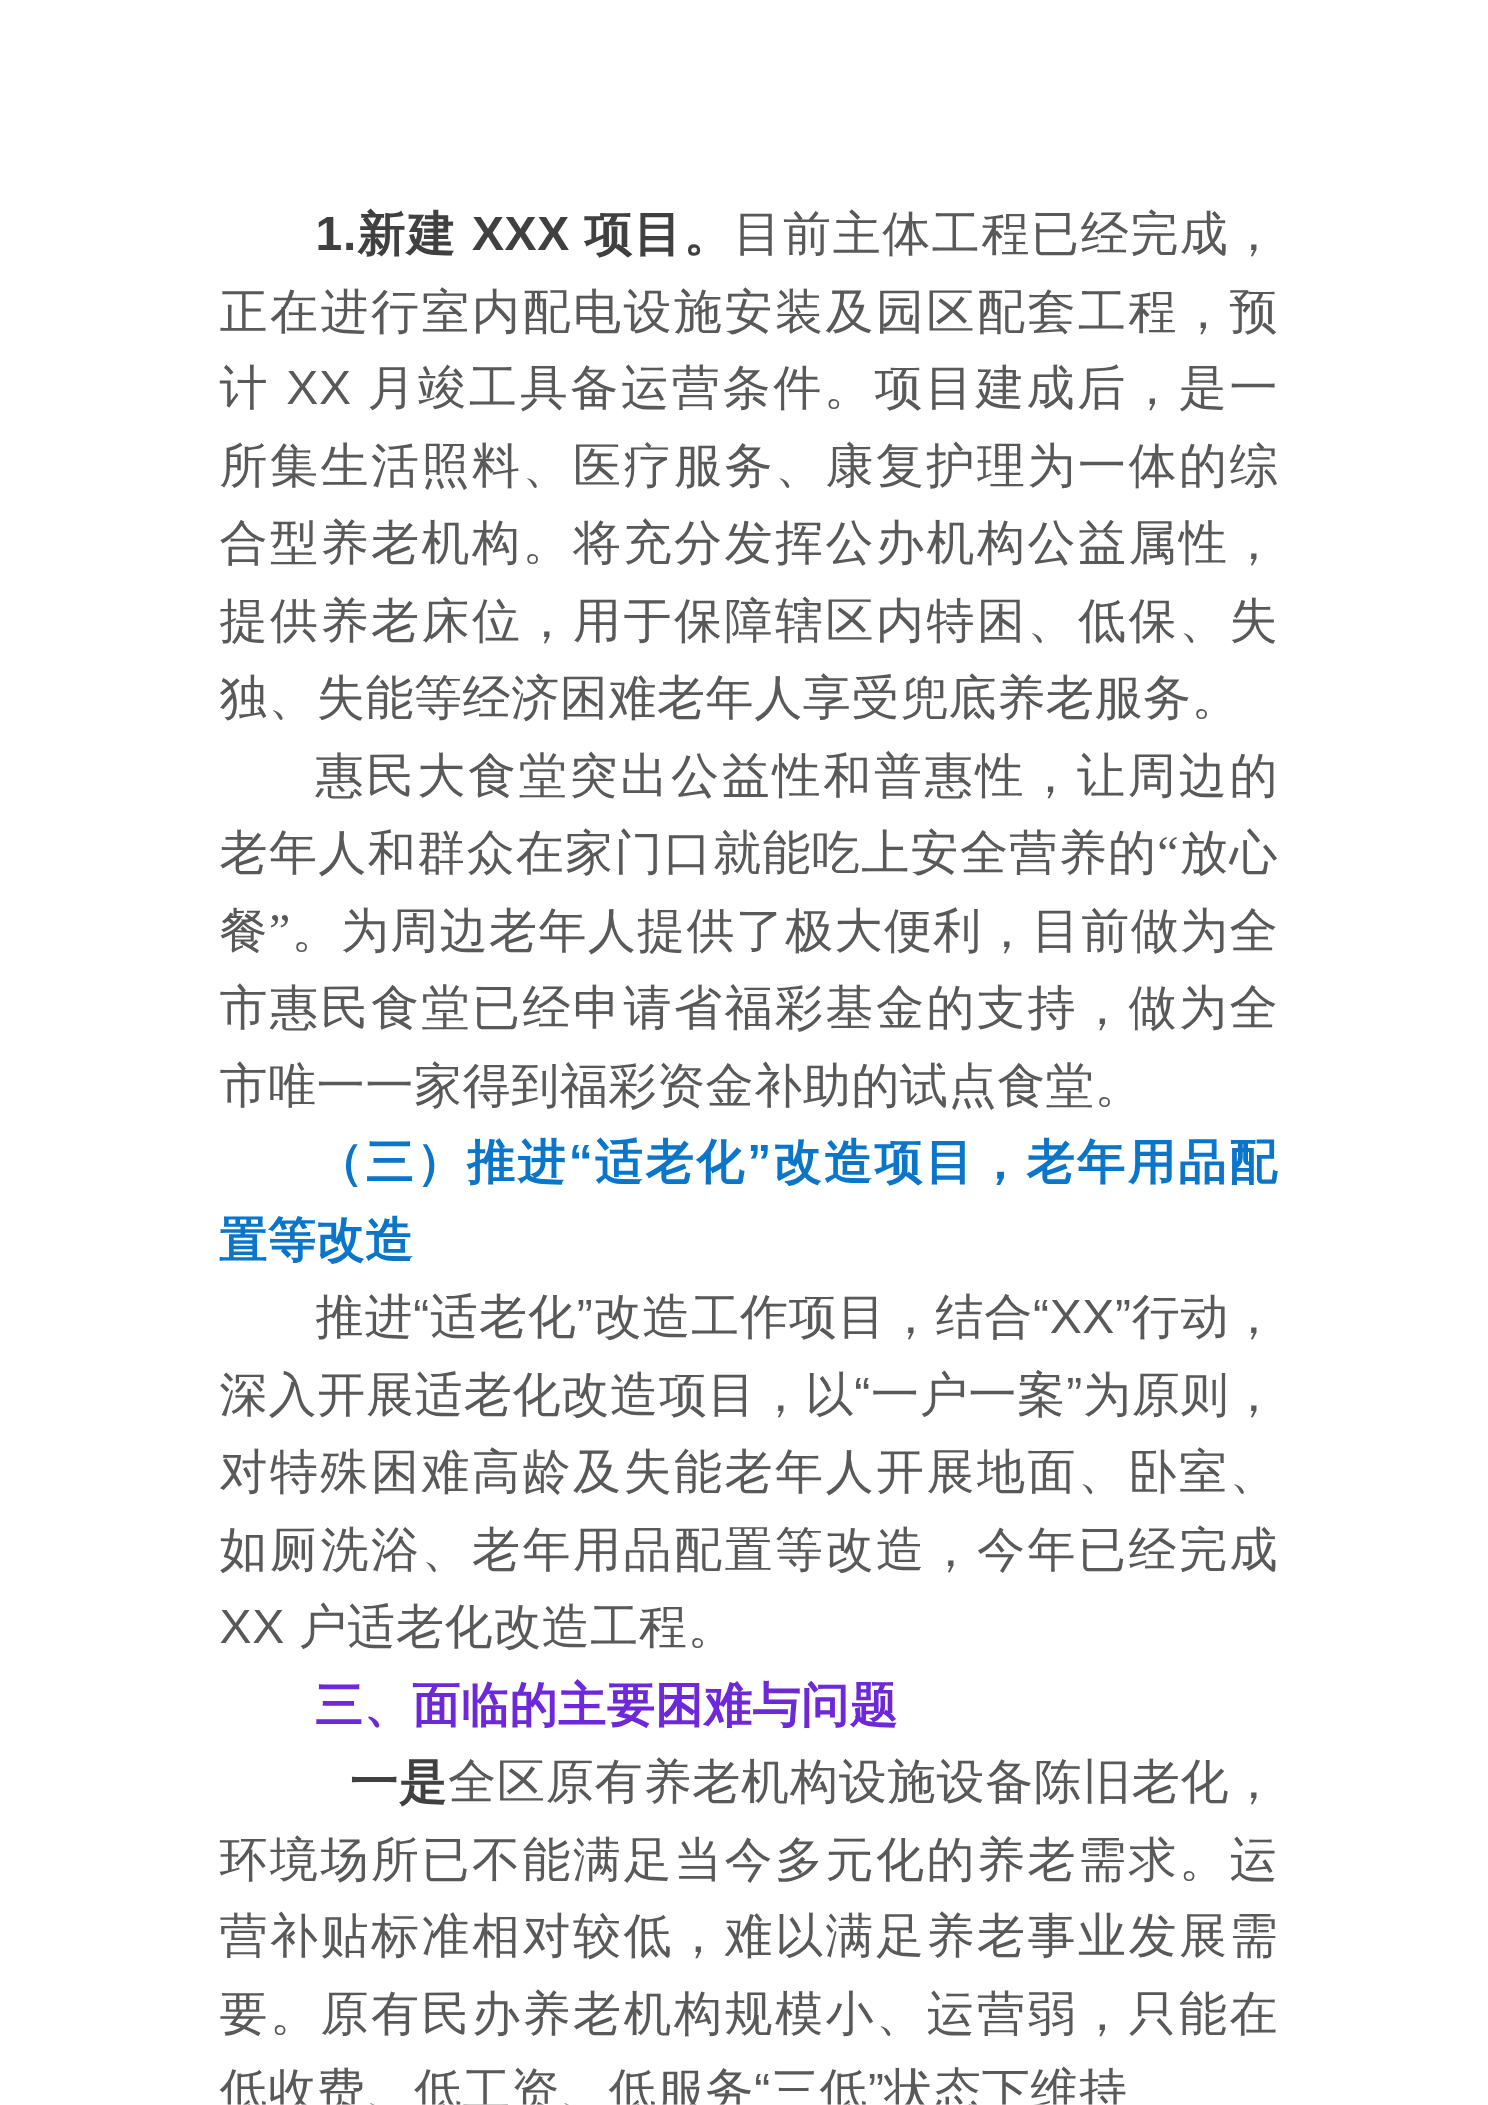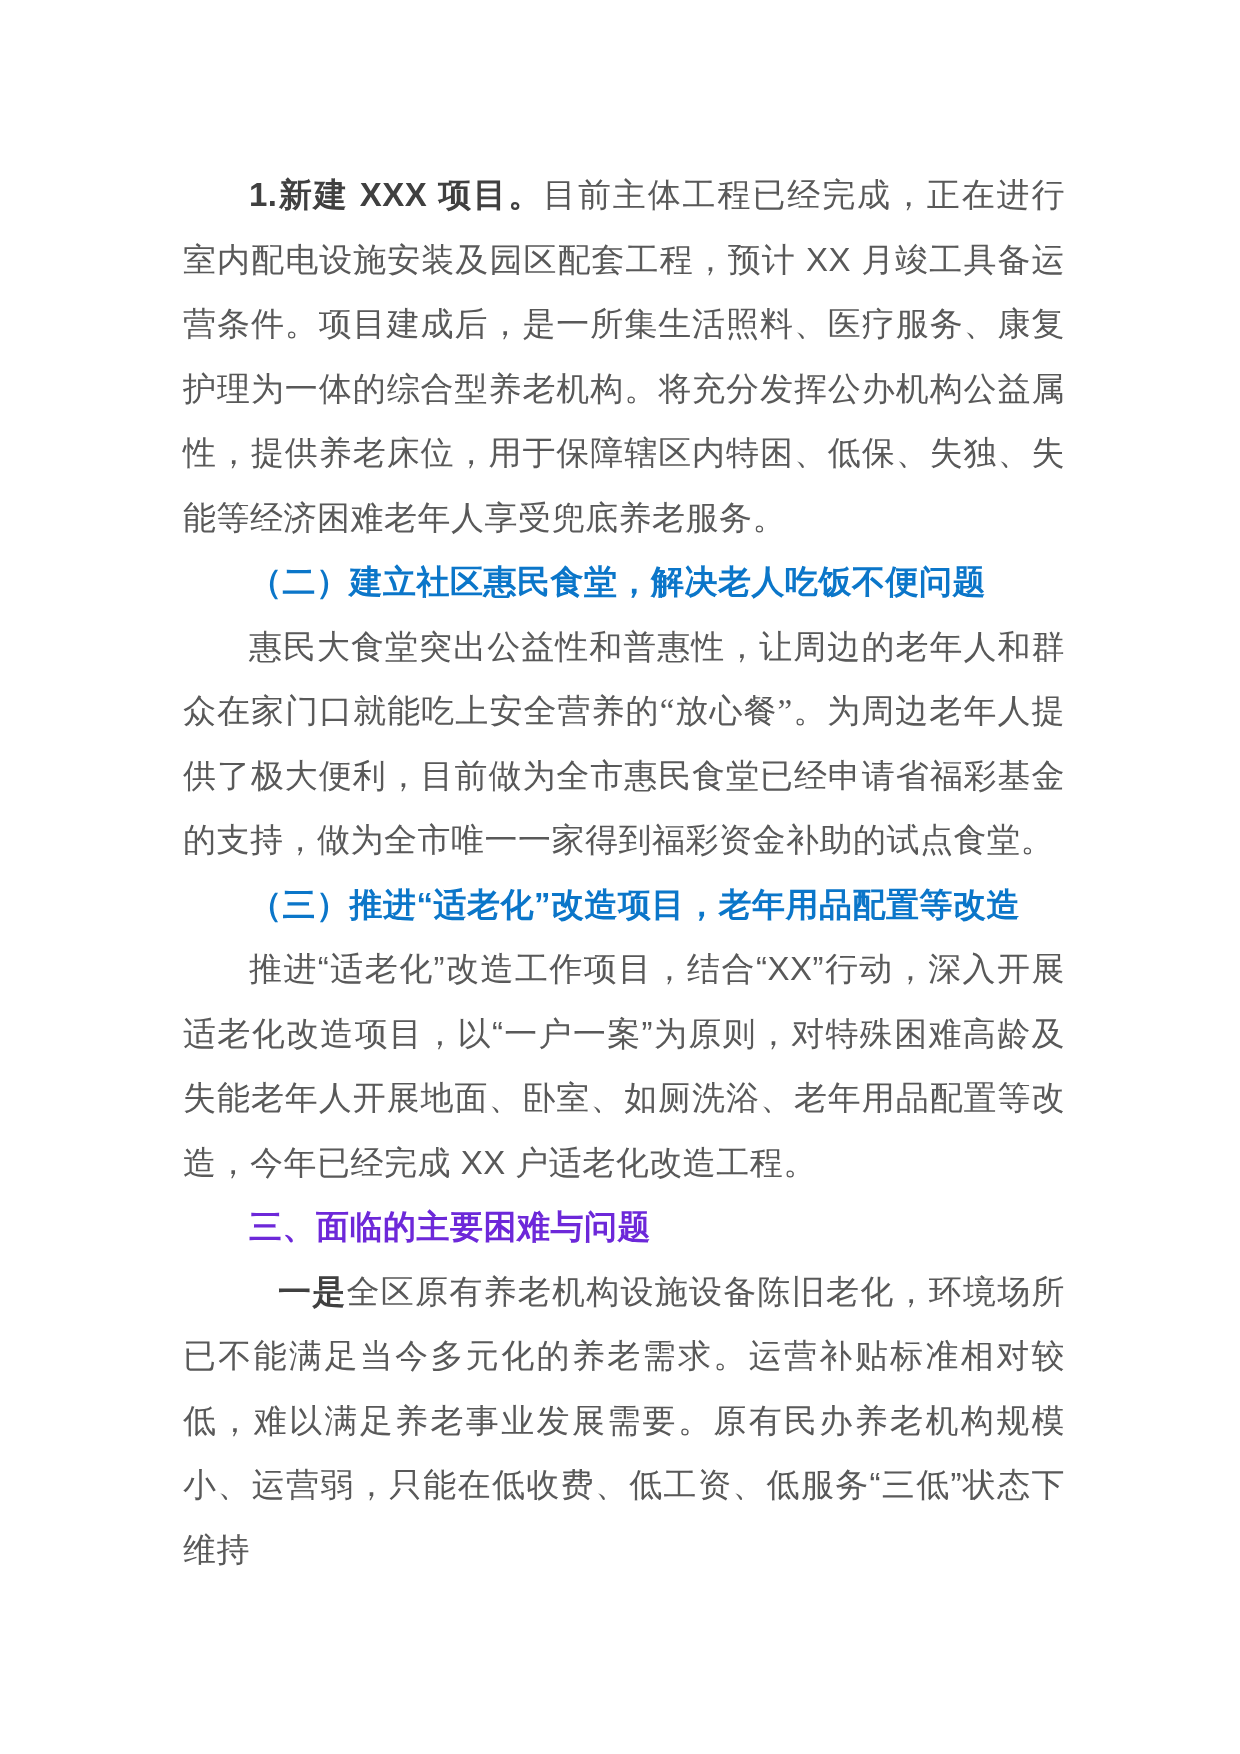--- a/index.html
+++ b/index.html
@@ -8,21 +8,21 @@
     background: #ffffff;
   }
   .page {
     position: relative;
     box-sizing: border-box;
     width: 1240px;
     height: 1754px;
     background: #ffffff;
     padding: 163px 175px 0 183px;
     font-family: "Liberation Sans", sans-serif;
-    font-size: 33px;
+    font-size: 40px;
     line-height: 64.5px;
     text-align: justify;
     letter-spacing: 0.5px;
     overflow: hidden;
   }
   .para {
     margin: 0;
     padding: 0;
     text-indent: 2em;
   }
@@ -32,20 +32,19 @@
   .heading {
     font-weight: bold;
   }
 </style>
 </head>
 <body>
 
 <main class="page">
   <section id="doc-body">
       <p class="para" style="color: rgb(89, 89, 89);"><span class="lead" style="color: rgb(64, 64, 64);">1.新建 XXX 项目。</span><span>目前主体工程已经完成，正在进行室内配电设施安装及园区配套工程，预计 XX 月竣工具备运营条件。项目建成后，是一所集生活照料、医疗服务、康复护理为一体的综合型养老机构。将充分发挥公办机构公益属性，提供养老床位，用于保障辖区内特困、低保、失独、失能等经济困难老年人享受兜底养老服务。</span></p>
-      <p class="para heading" style="color: rgb(11, 118, 201);"><span>（二）建立社区惠民食堂，解决老人吃饭不便问题</span></p>
       <p class="para" style="color: rgb(89, 89, 89); font-family: Liberation Serif, serif;"><span>惠民大食堂突出公益性和普惠性，让周边的老年人和群众在家门口就能吃上安全营养的“放心餐”。为周边老年人提供了极大便利，目前做为全市惠民食堂已经申请省福彩基金的支持，做为全市唯一一家得到福彩资金补助的试点食堂。</span></p>
       <p class="para heading" style="color: rgb(11, 118, 201);"><span>（三）推进“适老化”改造项目，老年用品配置等改造</span></p>
       <p class="para" style="color: rgb(89, 89, 89);"><span>推进“适老化”改造工作项目，结合“XX”行动，深入开展适老化改造项目，以“一户一案”为原则，对特殊困难高龄及失能老年人开展地面、卧室、如厕洗浴、老年用品配置等改造，今年已经完成 XX 户适老化改造工程。</span></p>
       <p class="para heading" style="color: #6d28d9;"><span>三、面临的主要困难与问题</span></p>
       <p class="para" style="color: rgb(89, 89, 89);"><span class="lead" style="color: rgb(64, 64, 64); margin-left: 29px;">一是</span><span>全区原有养老机构设施设备陈旧老化，环境场所已不能满足当今多元化的养老需求。运营补贴标准相对较低，难以满足养老事业发展需要。原有民办养老机构规模小、运营弱，只能在低收费、低工资、低服务“三低”状态下维持</span></p>
     </section>
 </main>
 
 </body></html>

